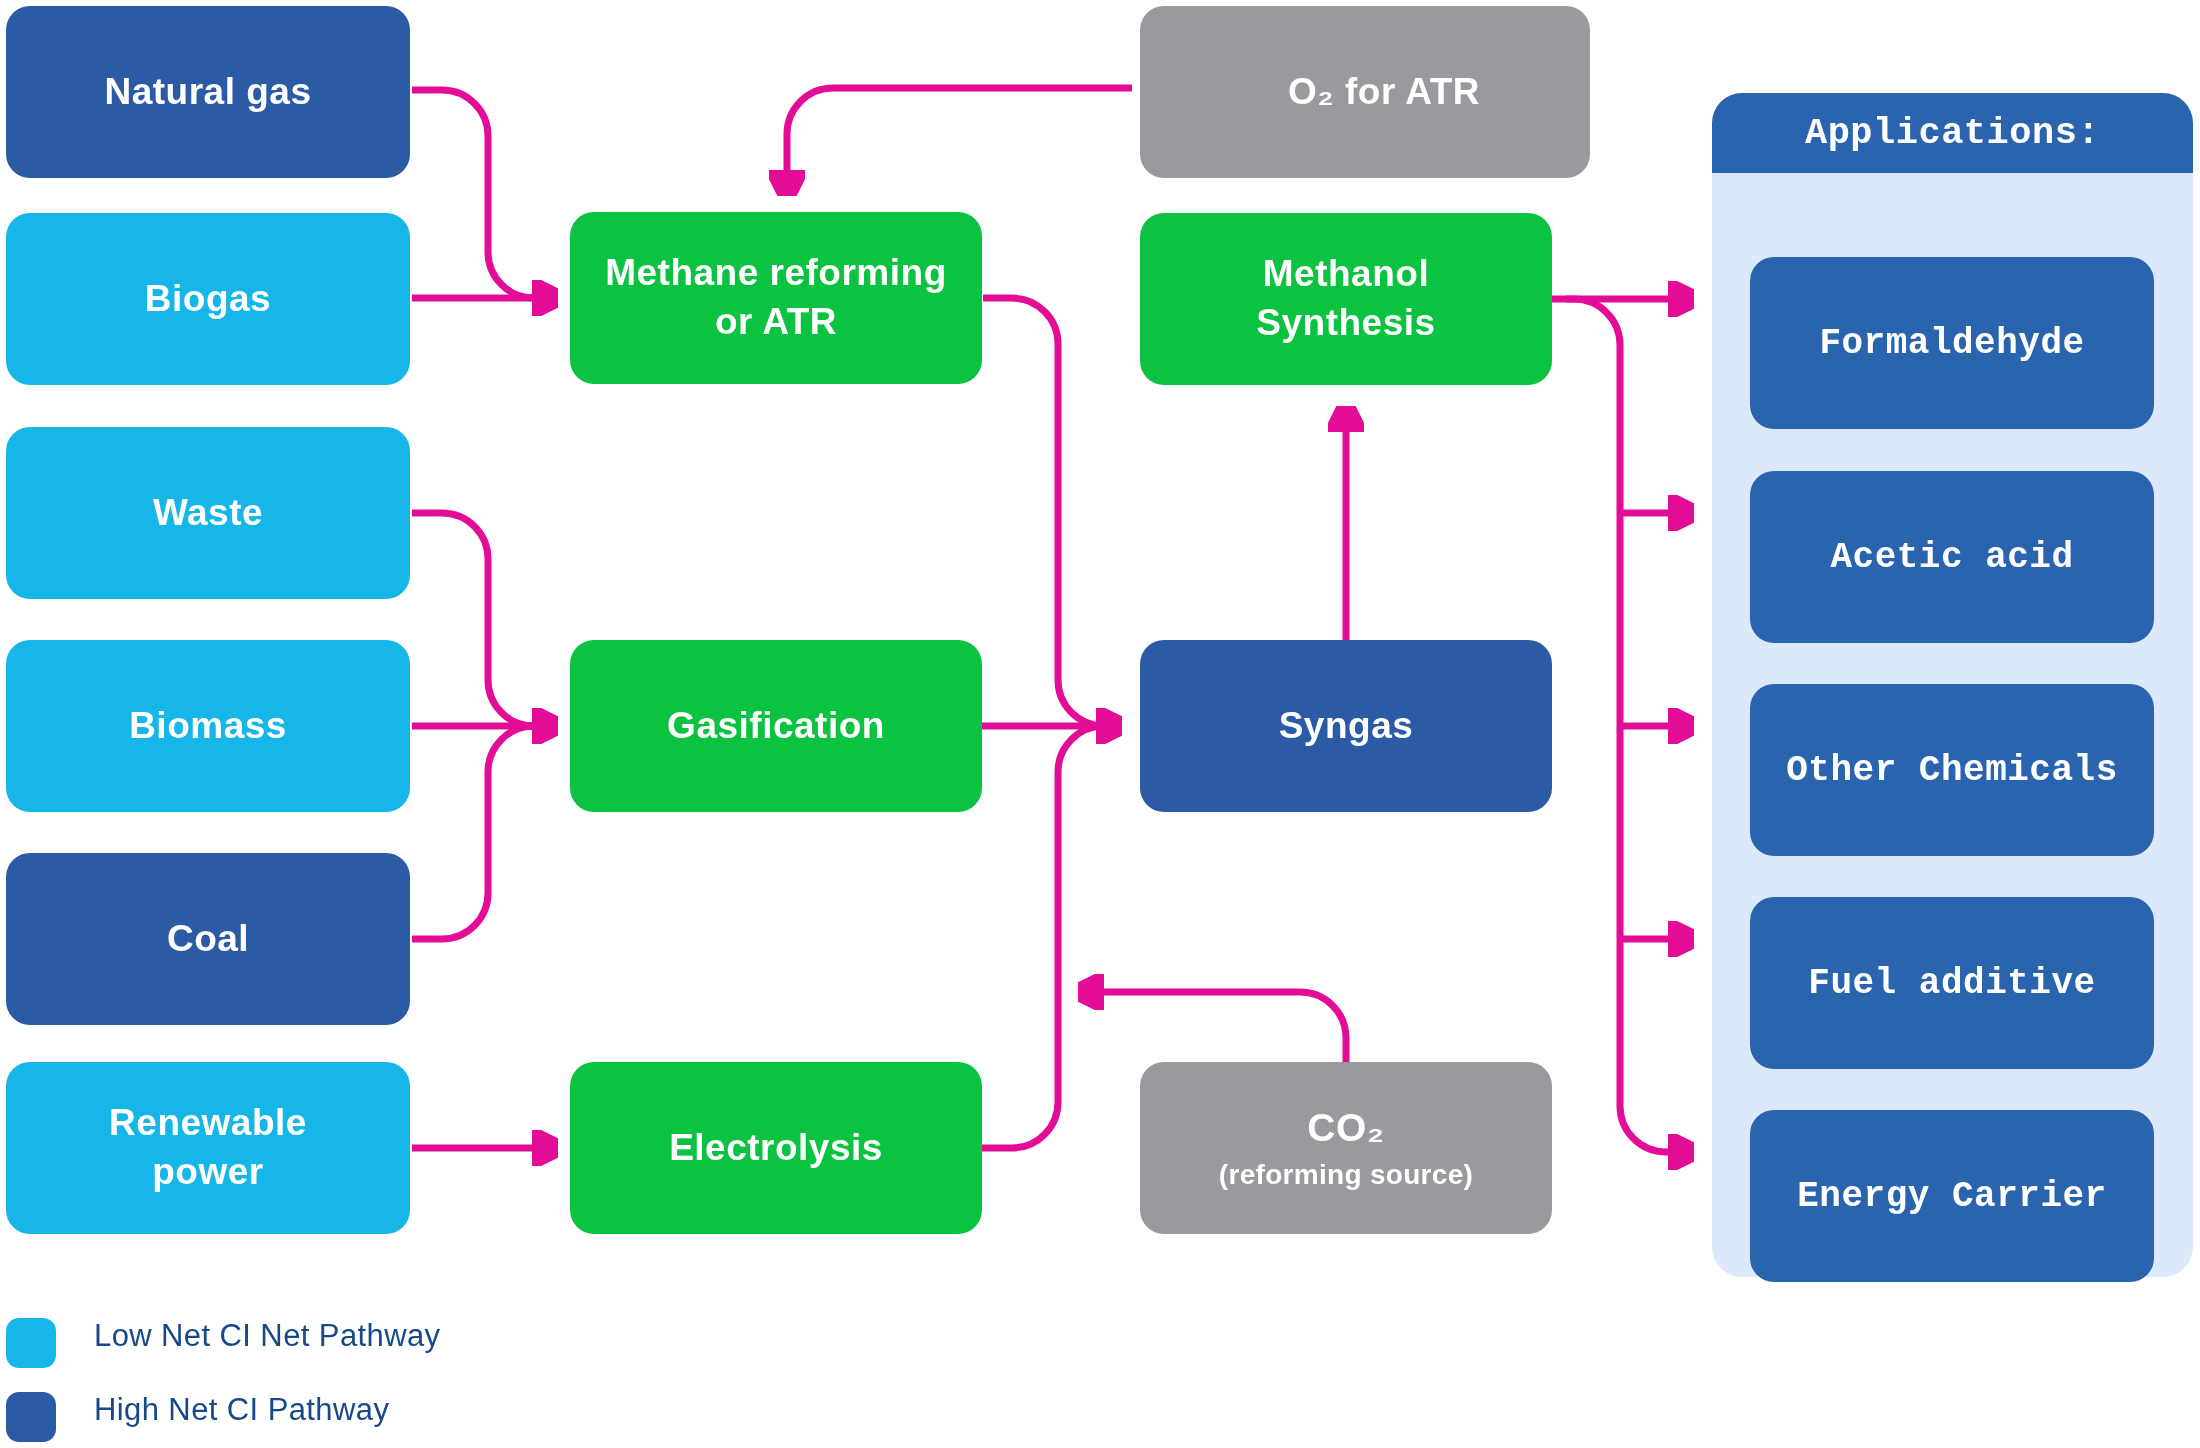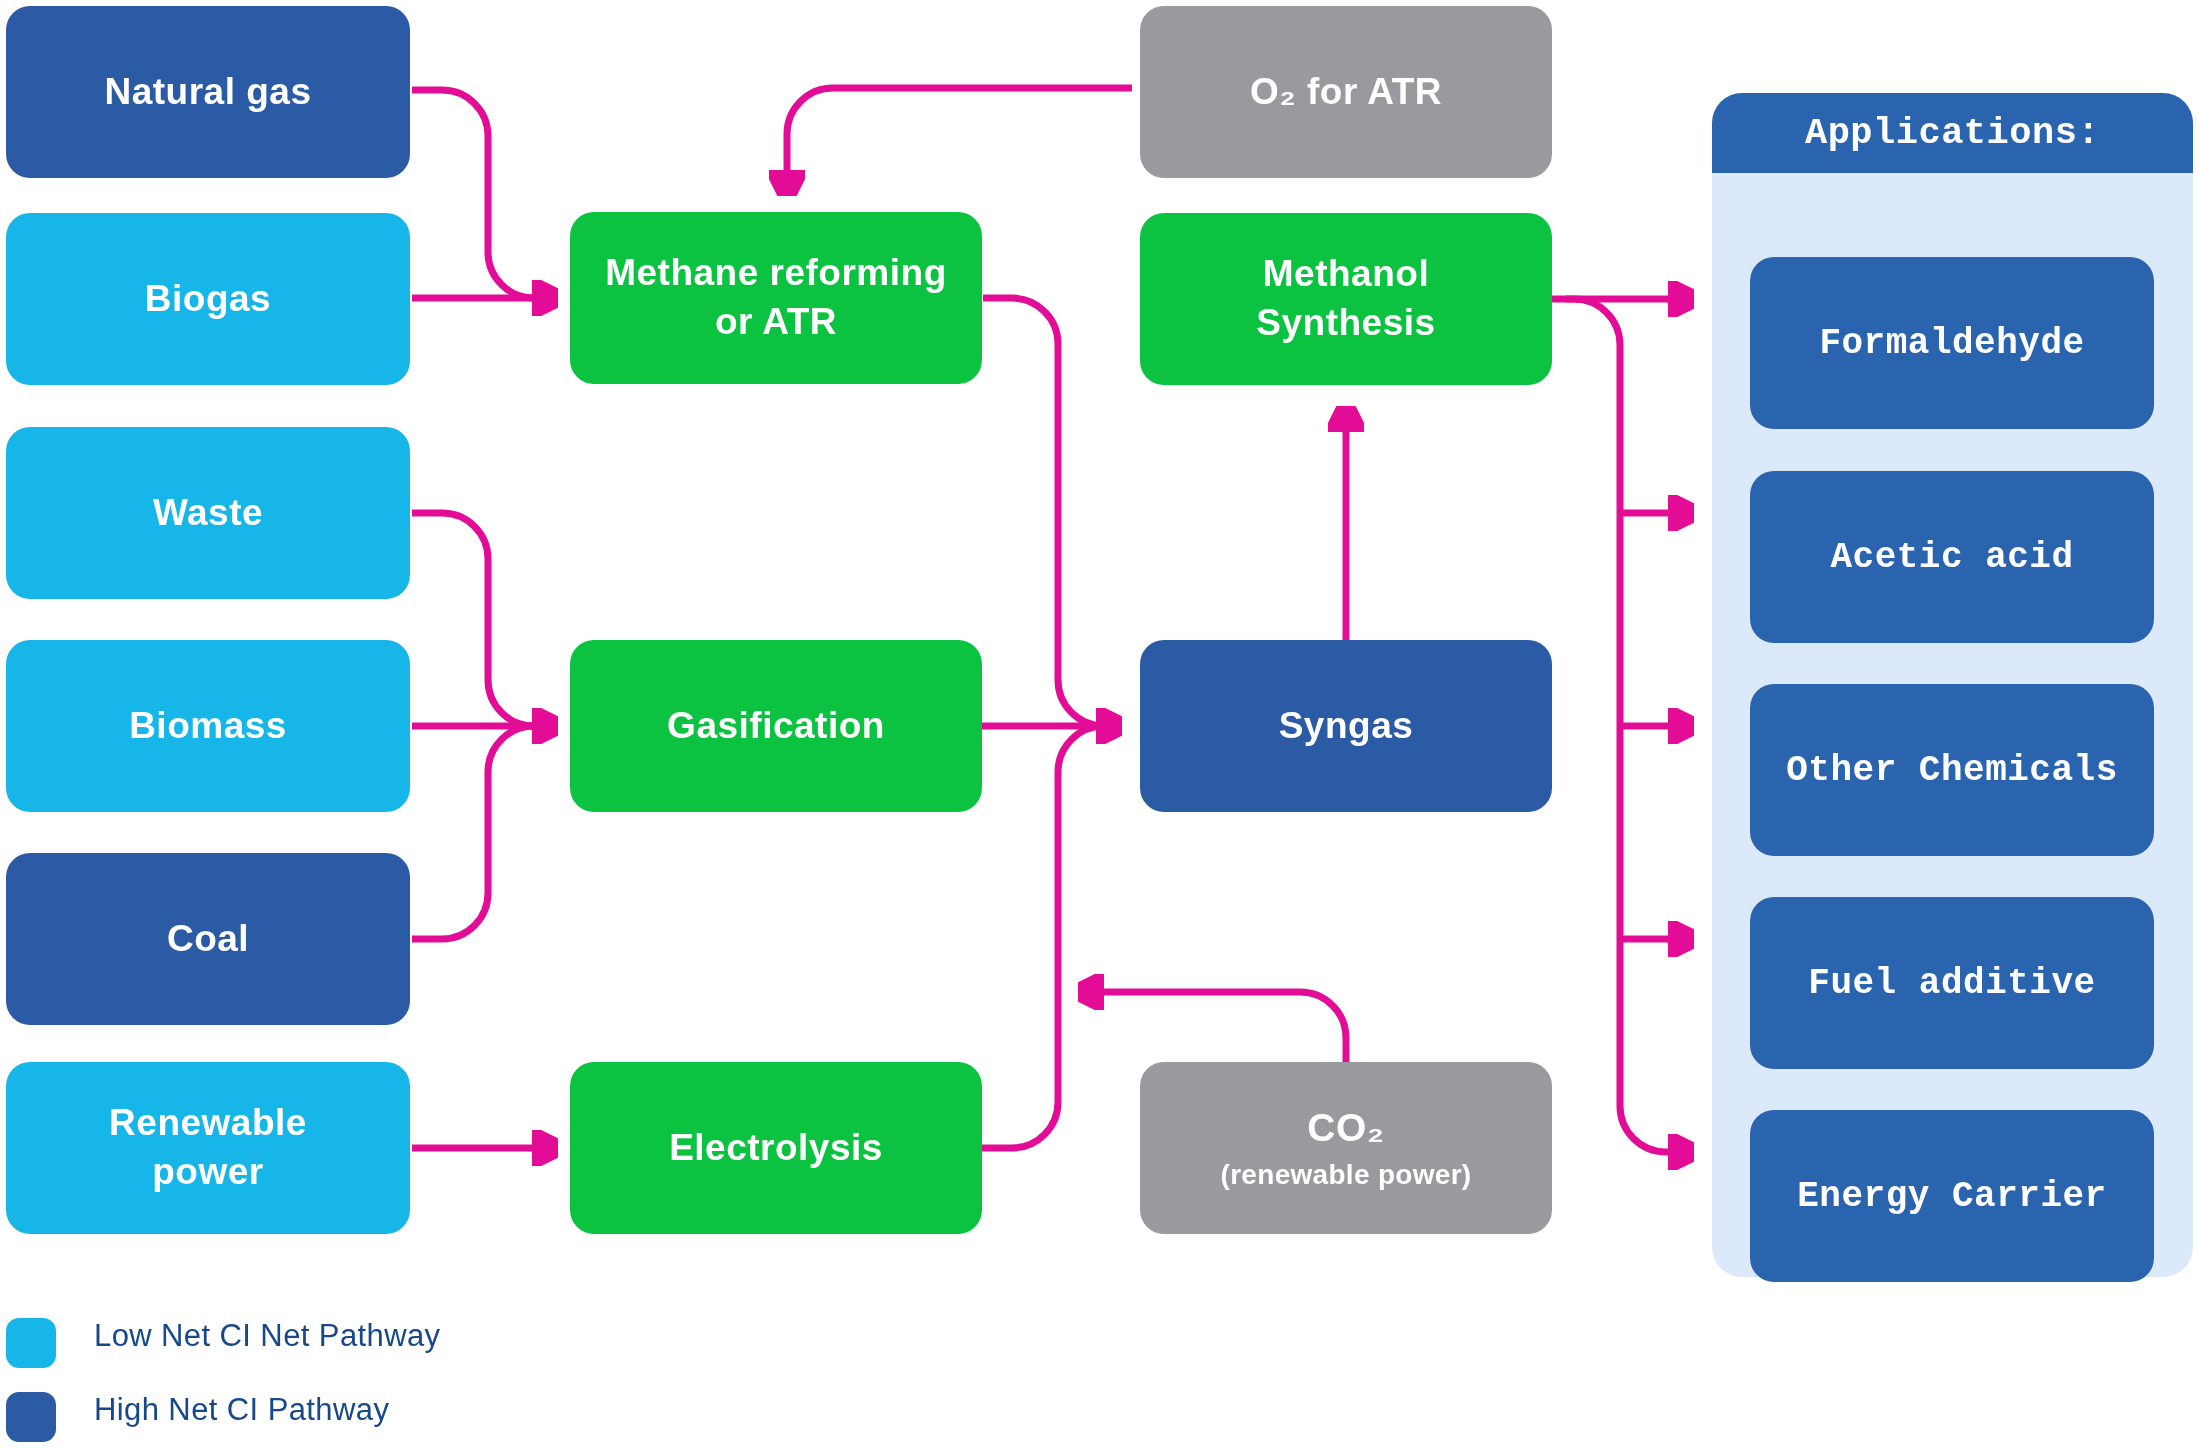--- a/index.html
+++ b/index.html
@@ -107,33 +107,33 @@
     <span>Methane reforming
 or ATR</span>
   </div>
   <div class="box process w412" style="left:570px;top:640px;">
     <span>Gasification</span>
   </div>
   <div class="box process w412" style="left:570px;top:1062px;">
     <span>Electrolysis</span>
   </div>
 
-  <div class="box input w412" style="left:1140px;top:6px;">
+  <div class="box input w412" style="left:1140px;top:6px;padding-left:38px;">
     <span>O₂ for ATR</span>
   </div>
   <div class="box process w412" style="left:1140px;top:213px;">
     <span>Methanol
 Synthesis</span>
   </div>
   <div class="box high w412" style="left:1140px;top:640px;">
     <span>Syngas</span>
   </div>
   <div class="box input w412" style="left:1140px;top:1062px;">
     <span style="font-size:39px;">CO₂</span>
-    <span class="co2-sub">(renewable power)</span>
+    <span class="co2-sub">(reforming source)</span>
   </div>
 
   <div class="apps-panel">
     <div class="apps-header">
       <span>Applications:</span>
     </div>
     <div class="app-box" style="top:120px;">
       <span>Formaldehyde</span>
     </div>
     <div class="app-box" style="top:334px;">

